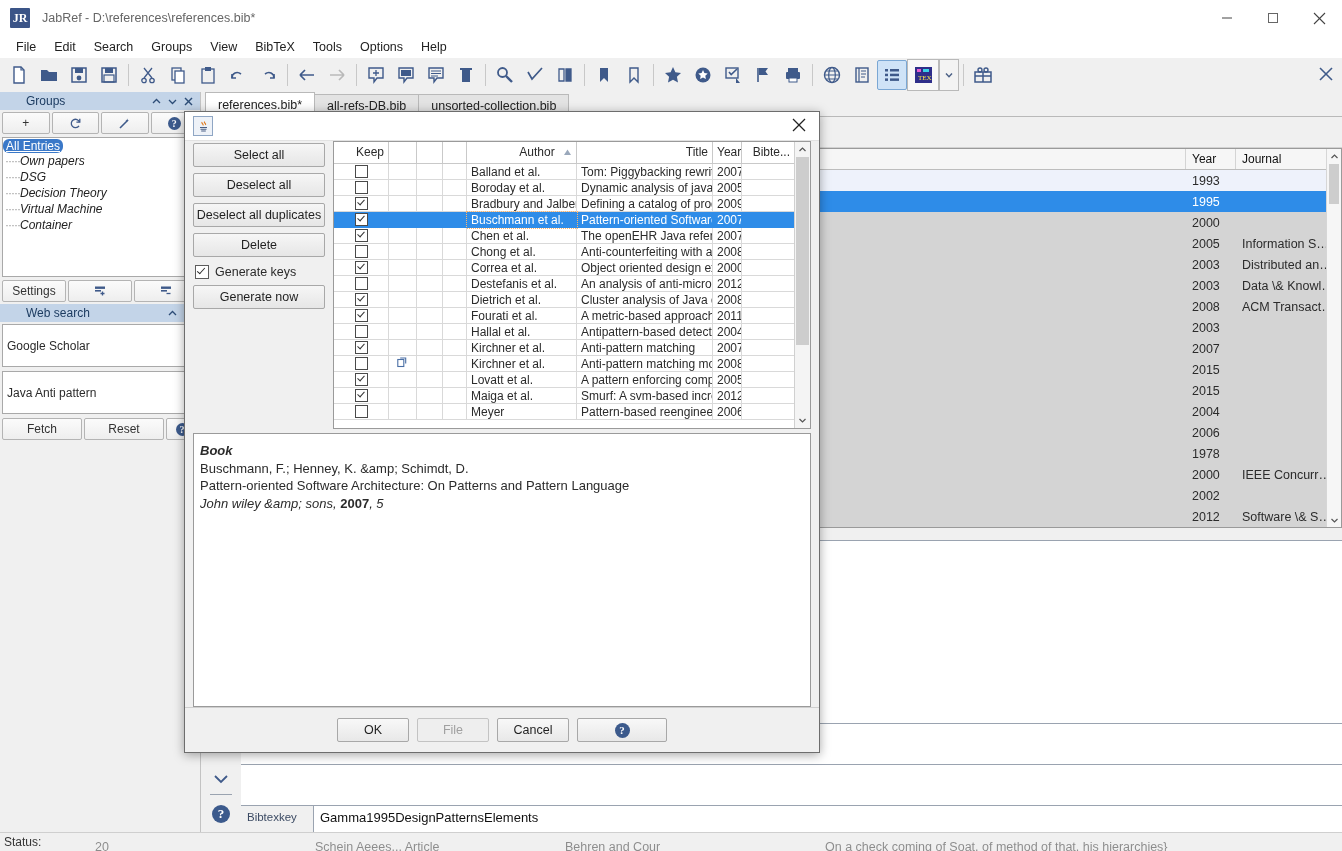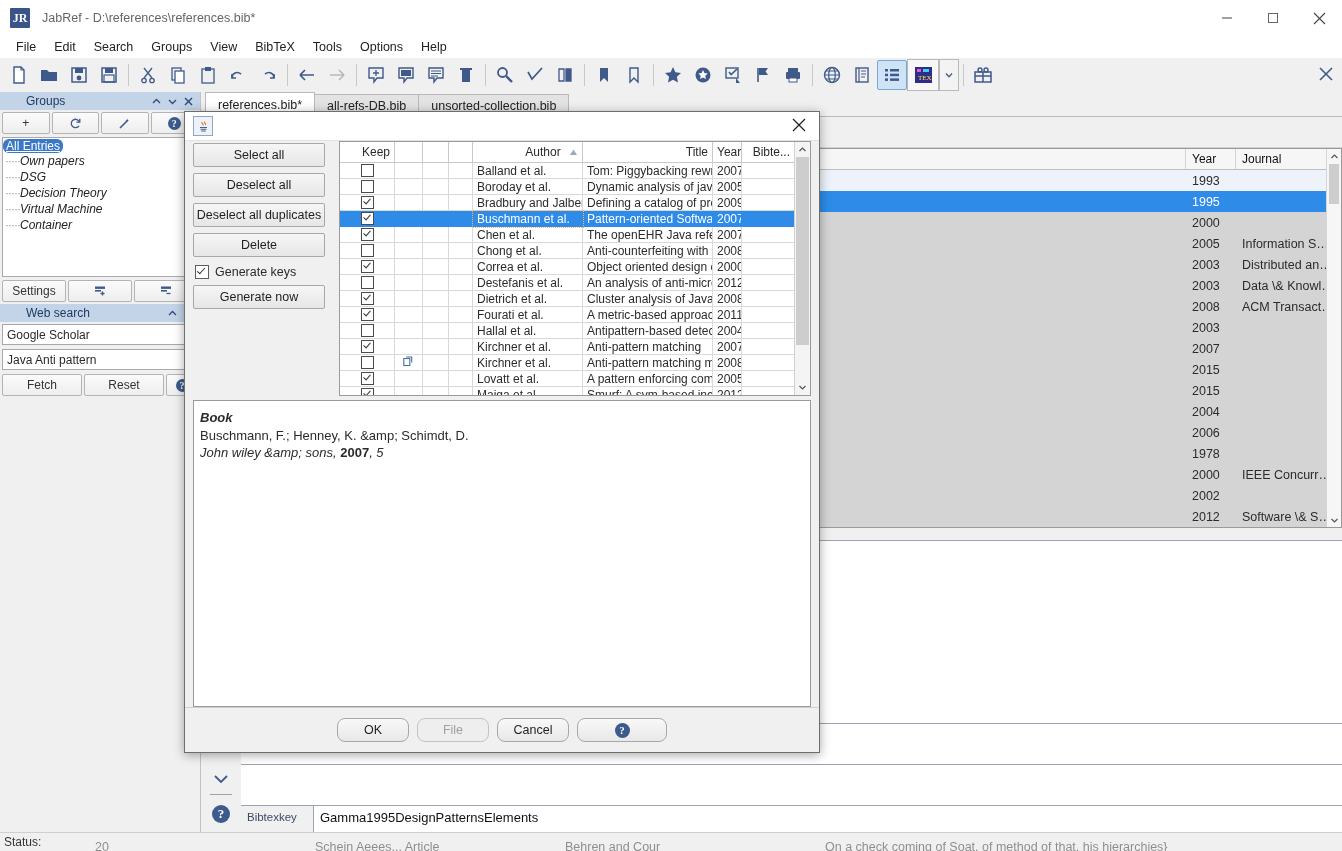--- a/index.html
+++ b/index.html
@@ -45,21 +45,21 @@
   .panelhdr{height:18px;background:#c3d4e8;display:flex;align-items:center;padding:0 4px;font-size:12px;color:#1d3c61;}
   .panelhdr .ttl{flex:1;padding-left:22px;}
   .panelhdr .ic{width:16px;height:16px;display:flex;align-items:center;justify-content:center;color:#2d4d77;font-size:11px;}
   .btnrow{display:flex;gap:2px;padding:2px 2px;}
   .sbtn{flex:1;height:20px;background:linear-gradient(#fbfbfb,#eeeeee);border:1px solid #b4b4b4;
        display:flex;align-items:center;justify-content:center;font-size:12px;border-radius:2px;color:#333;}
   .grouptree{background:#fff;border:1px solid #a9a9a9;margin:1px 2px;height:138px;overflow:hidden;font-size:12px;}
   .gnode{padding:1px 2px 1px 2px;font-style:italic;color:#222;white-space:nowrap;}
   .gnode.root{font-style:normal;background:#3a78c8;color:#fff;display:inline-block;padding:0 3px;margin:1px 0 0 0;text-decoration:underline;border-radius:6px;}
   .gnode .lead{color:#999;font-style:normal;letter-spacing:-1px;}
-  .websearch-field{background:#fff;border:1px solid #a9a9a9;margin:2px;height:17px;display:flex;align-items:center;padding:1px 4px;font-size:12px;}
+  .websearch-field{background:#fff;border:1px solid #a9a9a9;margin:2px;height:17px;display:flex;align-items:center;padding:12px 4px;font-size:12px;}
 
   
   .tabbar{height:24px;background:#f0f0f0;display:flex;align-items:flex-end;padding-left:4px;border-bottom:1px solid #b9b9b9;}
   .tab{height:21px;padding:0 12px;display:flex;align-items:center;font-size:12.5px;color:#222;
       background:#e3e3e3;border:1px solid #b9b9b9;border-bottom:none;margin-right:-1px;}
   .tab.active{background:#ffffff;height:23px;font-weight:normal;position:relative;z-index:2;}
 
   
   .searchrow{height:30px;background:#f0f0f0;display:flex;align-items:center;padding-left:6px;gap:8px;border-bottom:1px solid #d2d2d2;}
   .searchrow .lbl{font-size:12px;color:#222;}
@@ -98,21 +98,21 @@
   .ghostrows span{display:inline-block;}
 
   
   .dialog{position:absolute;left:184px;top:111px;width:634px;height:640px;background:#f0f0f0;
      border:1px solid #6d6d6d;box-shadow:0 2px 10px rgba(0,0,0,.35);display:flex;flex-direction:column;z-index:50;}
   .dlg-title{height:28px;background:#fff;display:flex;align-items:center;position:relative;border-bottom:1px solid #e2e2e2;}
   .javaicon{width:18px;height:18px;margin-left:8px;border:1px solid #8fa6c4;background:#eef2f8;
       display:flex;align-items:center;justify-content:center;}
   .dlg-close{position:absolute;right:10px;top:5px;width:18px;height:18px;color:#222;}
   .dlg-body{flex:1;display:flex;flex-direction:column;padding:0 8px 0 8px;min-height:0;}
-  .dlg-top{display:flex;gap:16px;height:255px;}
+  .dlg-top{display:flex;gap:10px;height:288px;}
   .dlg-btncol{width:130px;padding-top:2px;}
   .dbtn{width:100%;height:22px;margin-bottom:6px;background:linear-gradient(#f6f6f6,#e6e6e6);
       border:1px solid #a8a8a8;font-size:12.5px;color:#1f1f1f;display:flex;align-items:center;justify-content:center;border-radius:2px;}
   .dbtn.tall{margin-top:6px;}
   .chkrow{display:flex;gap:6px;margin:8px 0 6px 2px;font-size:12.5px;}
   .chk{width:12px;height:12px;border:1px solid #5c5c5c;background:#fff;display:inline-block;position:relative;}
   .chk.on::after{content:"";position:absolute;left:3px;top:0px;width:3px;height:7px;border:solid #2b2b2b;
       border-width:0 1.6px 1.6px 0;transform:rotate(42deg);}
   .dlg-table{flex:1;border:1px solid #9a9a9a;background:#fff;display:flex;flex-direction:column;overflow:hidden;position:relative;}
   .dt-head{display:flex;height:21px;background:#fff;border-bottom:1px solid #c9c9c9;font-size:12px;}
@@ -135,21 +135,21 @@
       border-width:0 1.5px 1.5px 0;transform:rotate(42deg);}
   .dt-scroll{width:15px;flex:none;background:#f4f4f4;border-left:1px solid #d0d0d0;display:flex;flex-direction:column;}
   .dt-scroll .arr{height:15px;display:flex;align-items:center;justify-content:center;color:#555;font-size:9px;}
   .dt-thumb{background:#cdcdcd;margin:0 1px;}
   .preview{flex:1;border:1px solid #9a9a9a;background:#fff;margin-top:4px;padding:8px 6px;font-size:13px;line-height:1.35;min-height:0;overflow:hidden;}
   .preview .type{font-weight:bold;font-style:italic;}
   .preview .pub{font-style:italic;}
   .preview .yr{font-weight:bold;}
   .dlg-foot{height:44px;display:flex;align-items:center;justify-content:center;gap:8px;border-top:1px solid #cfcfcf;background:#f0f0f0;}
   .fbtn{width:70px;height:22px;background:linear-gradient(#f8f8f8,#e8e8e8);border:1px solid #a8a8a8;
-      font-size:12.5px;display:flex;align-items:center;justify-content:center;border-radius:8px;color:#1f1f1f;}
+      font-size:12.5px;display:flex;align-items:center;justify-content:center;border-radius:2px;color:#1f1f1f;}
   .fbtn.dis{color:#a0a0a0;background:#eee;border-color:#c3c3c3;}
   .fbtn.wide{width:88px;}
 
   .right-scroll{position:absolute;right:0;top:0;bottom:0;width:14px;background:#f6f6f6;border-left:1px solid #d6d6d6;
      display:flex;flex-direction:column;align-items:center;}
   .right-scroll .arr{height:14px;display:flex;align-items:center;justify-content:center;color:#666;font-size:9px;}
   .right-scroll .thumb{width:10px;background:#cdcdcd;}
 </style>
 </head>
 <body>
@@ -929,20 +929,21 @@
                   </svg>
                 </div>
             </div>
           </div>
         </div>
       </div>
 
       <div class="preview">
         <div class="type">Book</div>
         <div>Buschmann, F.; Henney, K. &amp;amp; Schimdt, D.</div>
+        <div>Pattern-oriented Software Architecture: On Patterns and Pattern Language</div>
         <div>
           <span class="pub">John wiley &amp;amp; sons,</span>
           <span class="yr">2007</span><span class="pub">, 5</span>
         </div>
       </div>
     </div>
 
     <div class="dlg-foot">
       <div class="fbtn">OK</div>
       <div class="fbtn dis">File</div>

